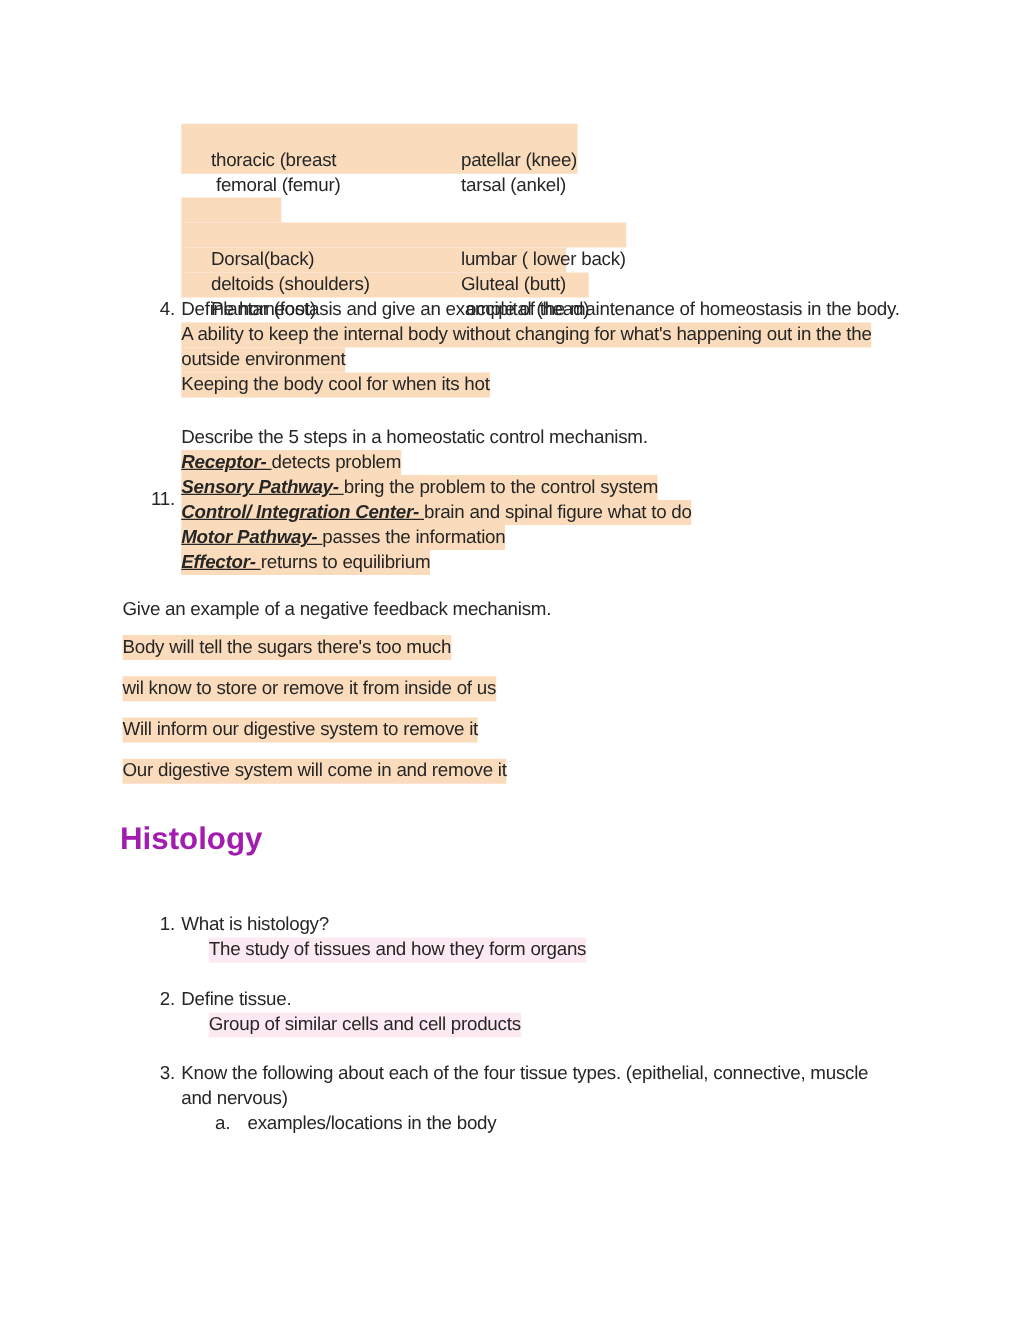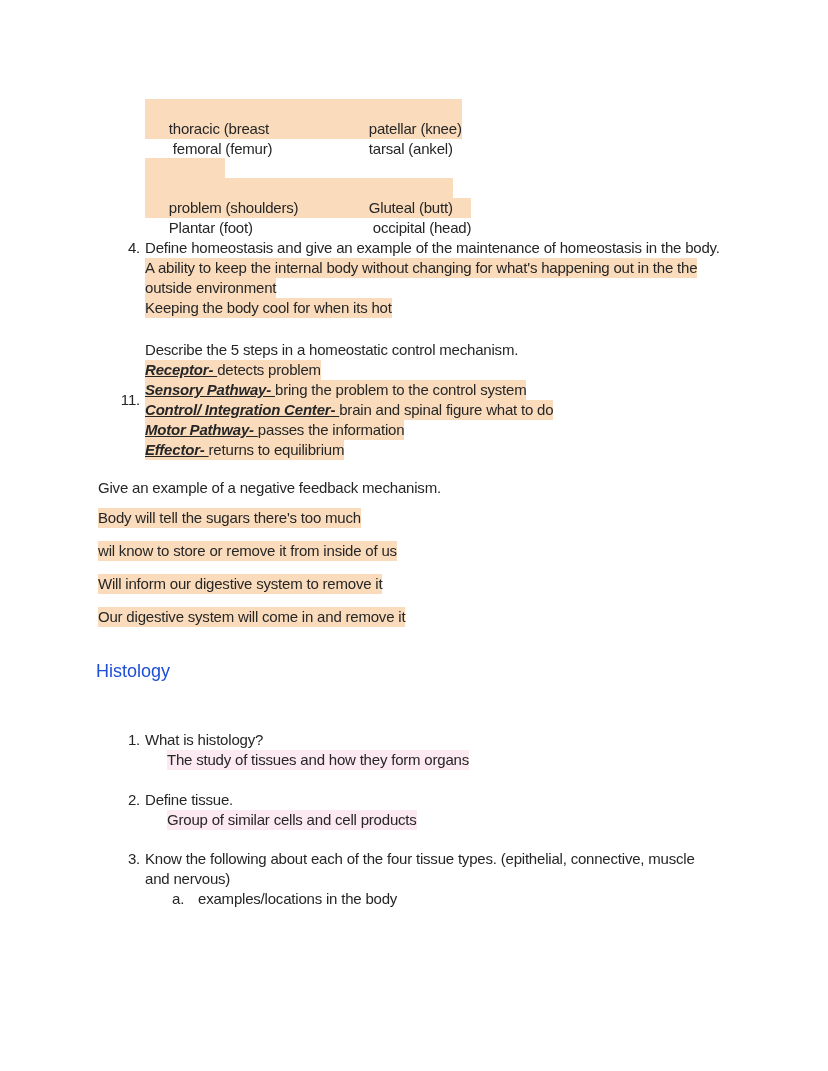--- a/index.html
+++ b/index.html
@@ -23,21 +23,21 @@
   .fit { width:-moz-fit-content; width:fit-content; }
   .col1 { display:inline-block; width:200px; white-space:pre; }
   .col2 { white-space:pre; }
   .term { font-weight:bold; font-style:italic; text-decoration:underline; white-space:pre; }
   .q { display:flex; }
   .qnum { width:47px; text-align:right; padding-right:5px; flex:none; white-space:pre; }
   .qbody { flex:1; }
   .sub { display:flex; }
   .subnum { width:53px; padding-left:27px; flex:none; white-space:pre; }
   .heading {
-    font-size:18px; line-height:28px; color:#1d4ed8; letter-spacing:0;
+    font-size:25px; line-height:28px; color:#a21caf; letter-spacing:0;font-weight:bold;
   }
   .ans-spaced { margin-top:13px; }
   .ans-first  { margin-top:10px; }
   span[data-bind] { white-space:pre-wrap; }
 </style>
 </head>
 <body>
 
 <div class="page">
 
@@ -49,21 +49,24 @@
       <span class="col1" data-bind="region_terms.anterior_rows.1.col1"> femoral (femur)</span><span class="col2" data-bind="region_terms.anterior_rows.1.col2">tarsal (ankel)</span>
     </div>
   </div>
 
   <div class="abs fit hl-orange line" style="left:145px; top:158px;">
     <span class="term" data-bind="region_terms.posterior_label">Posterior</span>
   </div>
 
   <div class="abs" style="left:145px; top:178px;">
     <div class="line fit hl-orange">
-      <span class="col1" data-bind="region_terms.posterior_rows.1.col1">problem (shoulders)</span><span class="col2" data-bind="region_terms.posterior_rows.1.col2">Gluteal (butt)</span>
+      <span class="col1" data-bind="region_terms.posterior_rows.0.col1">Dorsal(back)</span><span class="col2" data-bind="region_terms.posterior_rows.0.col2">lumbar ( lower back)</span>
+    </div>
+    <div class="line fit hl-orange">
+      <span class="col1" data-bind="region_terms.posterior_rows.1.col1">deltoids (shoulders)</span><span class="col2" data-bind="region_terms.posterior_rows.1.col2">Gluteal (butt)</span>
     </div>
     <div class="line fit hl-orange">
       <span class="col1" data-bind="region_terms.posterior_rows.2.col1">Plantar (foot)</span><span class="col2" data-bind="region_terms.posterior_rows.2.col2"> occipital (head)</span>
     </div>
   </div>
 
   <div class="abs q" style="left:98px; top:238px; width:640px;">
     <div class="qnum" data-bind="q10.number">4.</div>
     <div class="qbody">
       <div class="line" data-bind="q10.question">Define homeostasis and give an example of the maintenance of homeostasis in the body.</div>

